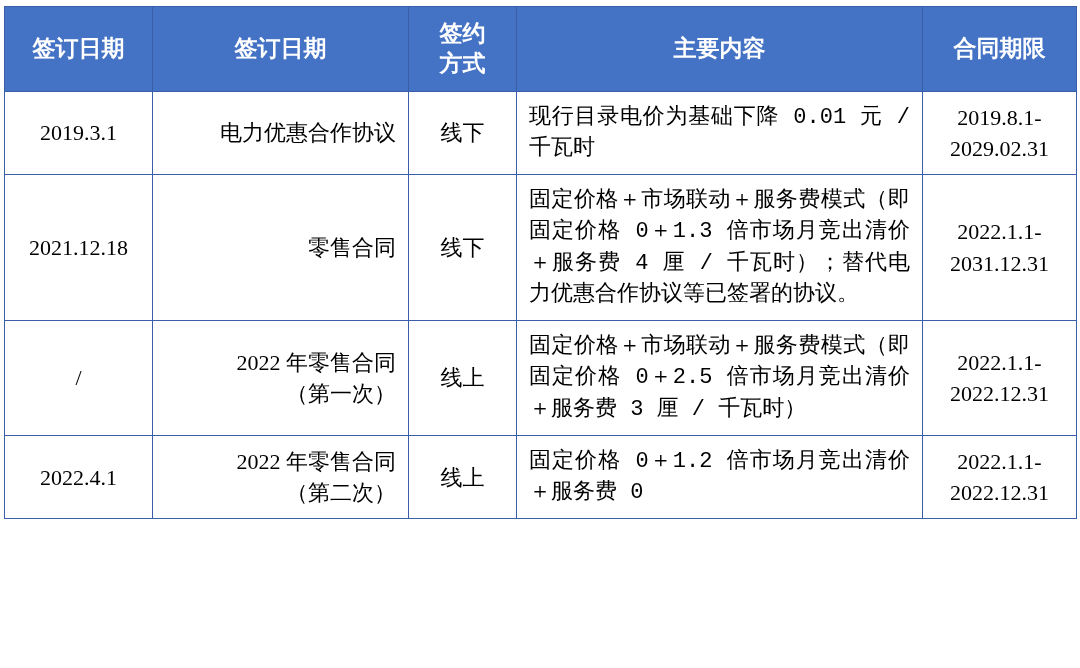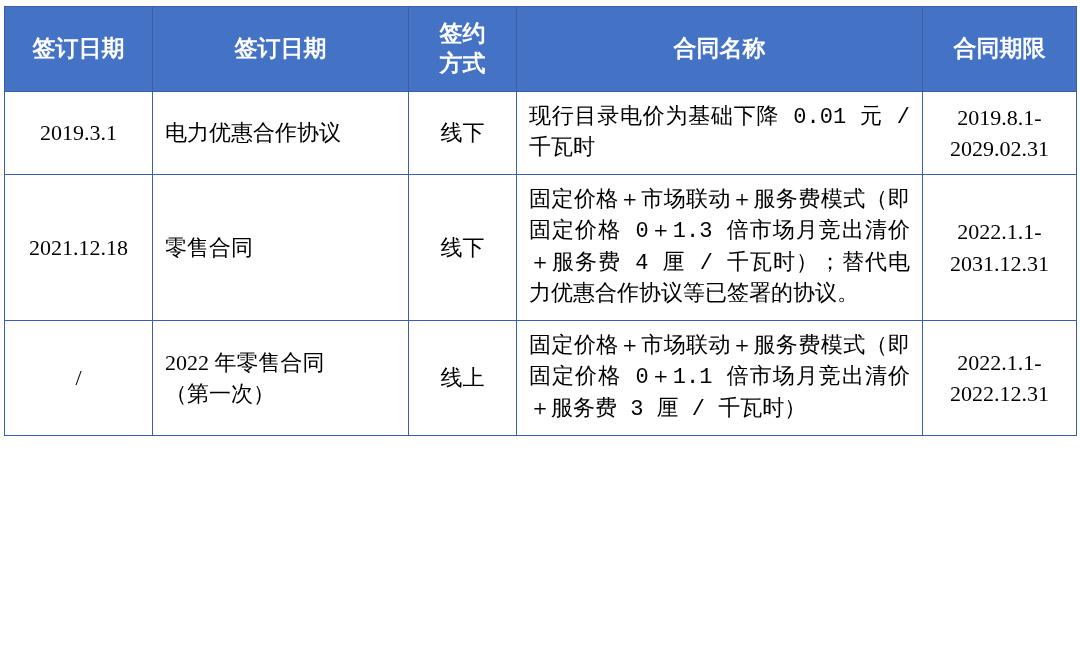--- a/index.html
+++ b/index.html
@@ -53,21 +53,21 @@
   td.center {
     text-align: center;
   }
   td.content-cell {
     text-align: justify;
     text-justify: inter-ideograph;
     padding: 12px 14px 12px 12px;
     font-family: Liberation Mono, monospace;
   }
   td.name-cell {
-    text-align: left;
+    text-align: right;
   }
   .name-line2 {
     display: block;
   }
 </style>
 </head>
 <body>
 
 <div class="page">
 
@@ -85,21 +85,21 @@
           <span>签订日期</span>
         </th>
         <th>
           <span>签订日期</span>
         </th>
         <th>
           <span>签约</span><br>
           <span>方式</span>
         </th>
         <th>
-          <span>合同名称</span>
+          <span>主要内容</span>
         </th>
         <th>
           <span>合同期限</span>
         </th>
       </tr>
     </thead>
     <tbody>
       <tr>
         <td class="center">2019.3.1</td>
         <td class="name-cell">
@@ -118,19 +118,29 @@
         <td class="content-cell">固定价格＋市场联动＋服务费模式（即固定价格 0＋1.3 倍市场月竞出清价＋服务费 4 厘 / 千瓦时）；替代电力优惠合作协议等已签署的协议。</td>
         <td class="center">2022.1.1-2031.12.31</td>
       </tr>
       <tr>
         <td class="center">/</td>
         <td class="name-cell">
           <span>2022 年零售合同</span>
           <span class="name-line2">（第一次）</span>
         </td>
         <td class="center">线上</td>
-        <td class="content-cell">固定价格＋市场联动＋服务费模式（即固定价格 0＋1.1 倍市场月竞出清价＋服务费 3 厘 / 千瓦时）</td>
+        <td class="content-cell">固定价格＋市场联动＋服务费模式（即固定价格 0＋2.5 倍市场月竞出清价＋服务费 3 厘 / 千瓦时）</td>
+        <td class="center">2022.1.1-2022.12.31</td>
+      </tr>
+      <tr>
+        <td class="center">2022.4.1</td>
+        <td class="name-cell">
+          <span>2022 年零售合同</span>
+          <span class="name-line2">（第二次）</span>
+        </td>
+        <td class="center">线上</td>
+        <td class="content-cell">固定价格 0＋1.2 倍市场月竞出清价＋服务费 0</td>
         <td class="center">2022.1.1-2022.12.31</td>
       </tr>
     </tbody>
   </table>
 
 </div>
 
 </body></html>

